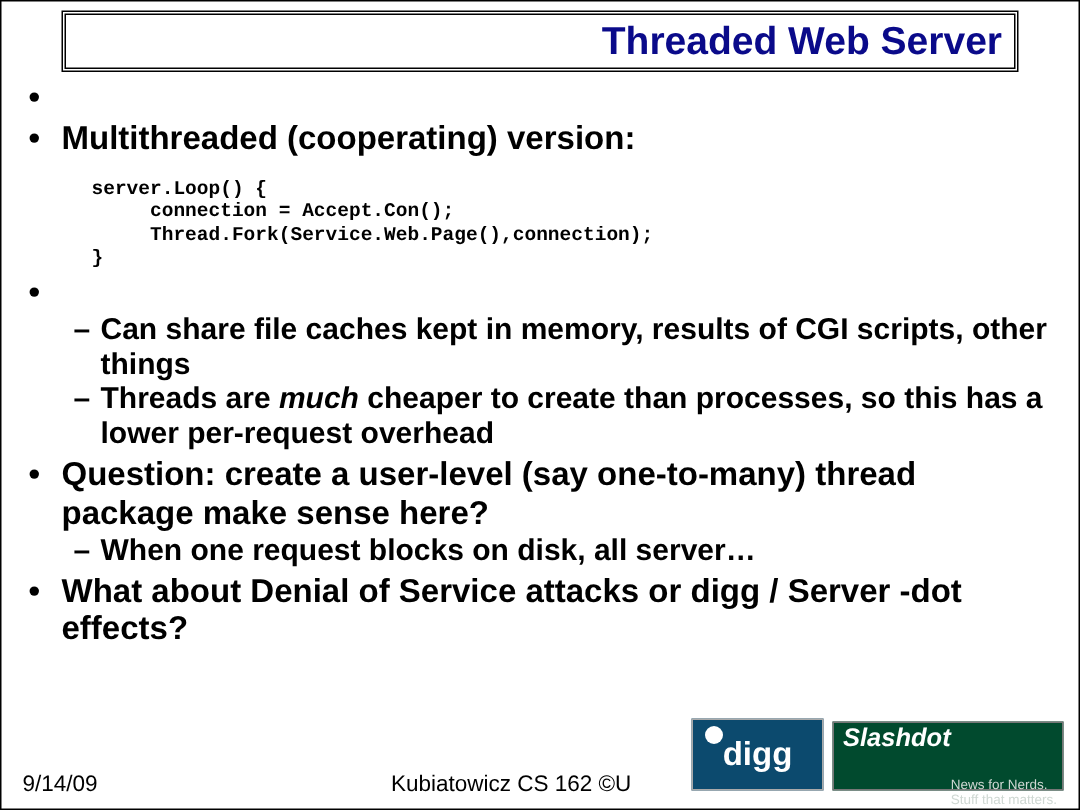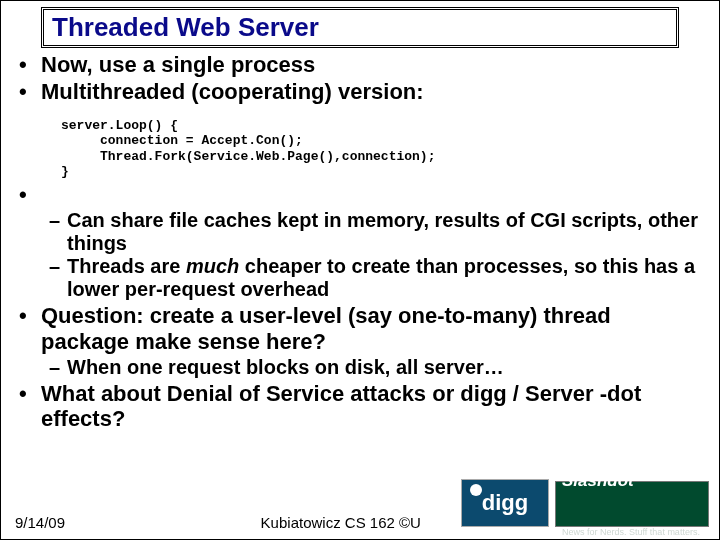--- a/index.html
+++ b/index.html
@@ -17,21 +17,21 @@
     width: 720px;
     height: 540px;
     border: 1px solid #000;
     box-sizing: border-box;
     position: relative;
   }
   .title-box {
     margin: 6px 40px 4px 40px;
     border: 3px double #000;
     padding: 2px 8px;
-    text-align: left;
+    text-align: right;
     font-size: 26px;
     font-weight: bold;
     color: #0a0a8a;
   }
   .content {
     padding: 0 18px 0 18px;
     font-size: 22px;
     line-height: 1.15;
     font-weight: bold;
   }
@@ -114,21 +114,21 @@
     left: 8px;
   }
   .slashdot {
     width: 154px;
     height: 46px;
     background: #014a2e;
     border: 1px solid #777;
     color: #fff;
     font-family: Arial, sans-serif;
     display: flex;
-    flex-direction: column;
+    flex-direction: row;
     justify-content: center;
     padding-left: 6px;
     box-sizing: border-box;
   }
   .slashdot .top {
     font-size: 17px;
     font-weight: bold;
     font-style: italic;
   }
   .slashdot .bot {
@@ -140,21 +140,20 @@
 </head>
 <body>
 
 <div class="slide">
   <div class="title-box">Threaded Web Server</div>
 
   <div class="content">
 
     <div class="bullet">
       <span class="dot">•</span>
-      <span>Now, use a single process</span>
     </div>
 
     <div class="bullet">
       <span class="dot">•</span>
       <span>Multithreaded (cooperating) version:</span>
     </div>
 
     <div class="code">server.Loop() {
      connection = Accept.Con();
      Thread.Fork(Service.Web.Page(),connection);

